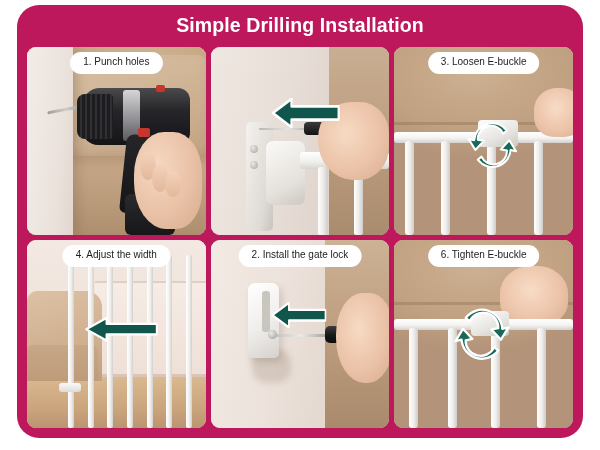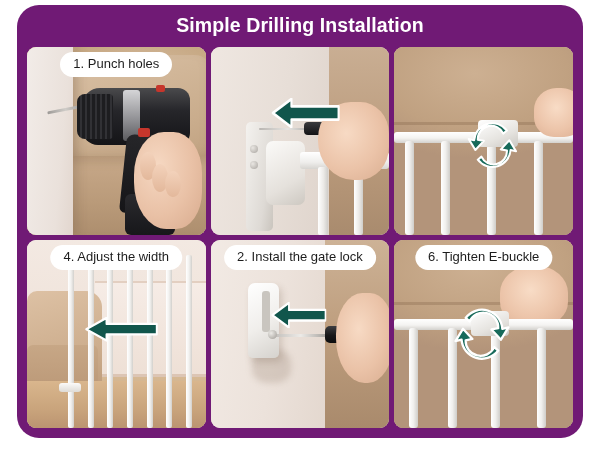--- a/index.html
+++ b/index.html
@@ -19,21 +19,21 @@
     background: #ffffff;
   }
 
   
   .panel {
     position: absolute;
     left: 17px;
     top: 5px;
     width: 566px;
     height: 433px;
-    background: #701a75;
+    background: #be185d;
     border-radius: 22px;
     box-sizing: border-box;
   }
 
   .panel-title {
     position: absolute;
     left: 0;
     top: 9px;
     width: 566px;
     text-align: center;
@@ -74,21 +74,21 @@
   
   .pill {
     position: absolute;
     left: 50%;
     transform: translateX(-50%);
     top: 5px;
     background: #ffffff;
     color: #1d1d1d;
     border-radius: 18px;
     padding: 5px 13px 6px 13px;
-    font-size: 13px;
+    font-size: 10px;
     font-weight: 500;
     white-space: nowrap;
     z-index: 20;
     line-height: 1.05;
     font-family: "Liberation Sans", sans-serif;
   }
 
   
   .c1-sofa {
     position: absolute;
@@ -487,20 +487,21 @@
           <div class="gate-bar" style="left:26%;top:50%;bottom:0;"></div>
           <div class="gate-bar" style="left:52%;top:52%;bottom:0;"></div>
           <div class="gate-bar" style="left:78%;top:50%;bottom:0;"></div>
           <div class="ebuckle" style="left:47%;top:39%;width:22%;height:14%;"></div>
           <div class="c6-hand" style="right:-6%;top:22%;width:28%;height:26%;"></div>
           <svg class="arrow-circle" style="left:38%;top:28%;width:34%;height:48%;" viewBox="0 0 100 100">
             <path d="M74 26 A30 30 0 0 0 20 42 L11 40 L22 58 L36 43 L26 41 A22 22 0 0 1 68 31 Z" fill="#176a5a" stroke="#ffffff" stroke-width="3.4" stroke-linejoin="round"></path>
             <path d="M26 74 A30 30 0 0 0 80 58 L89 60 L78 42 L64 57 L74 59 A22 22 0 0 1 32 69 Z" fill="#176a5a" stroke="#ffffff" stroke-width="3.4" stroke-linejoin="round"></path>
           </svg>
         </div>
+        <div class="pill">3. Loosen E-buckle</div>
       </div>
 
       <div class="cell">
         <div class="photo">
           <div class="c4-wall"></div>
           <div class="c4-wainscot"></div>
           <div class="c4-sofa"></div>
           <div class="c4-sofaseat"></div>
           <div class="c4-floor"></div>
           <div class="c4-bar" style="left:23%;"></div>

